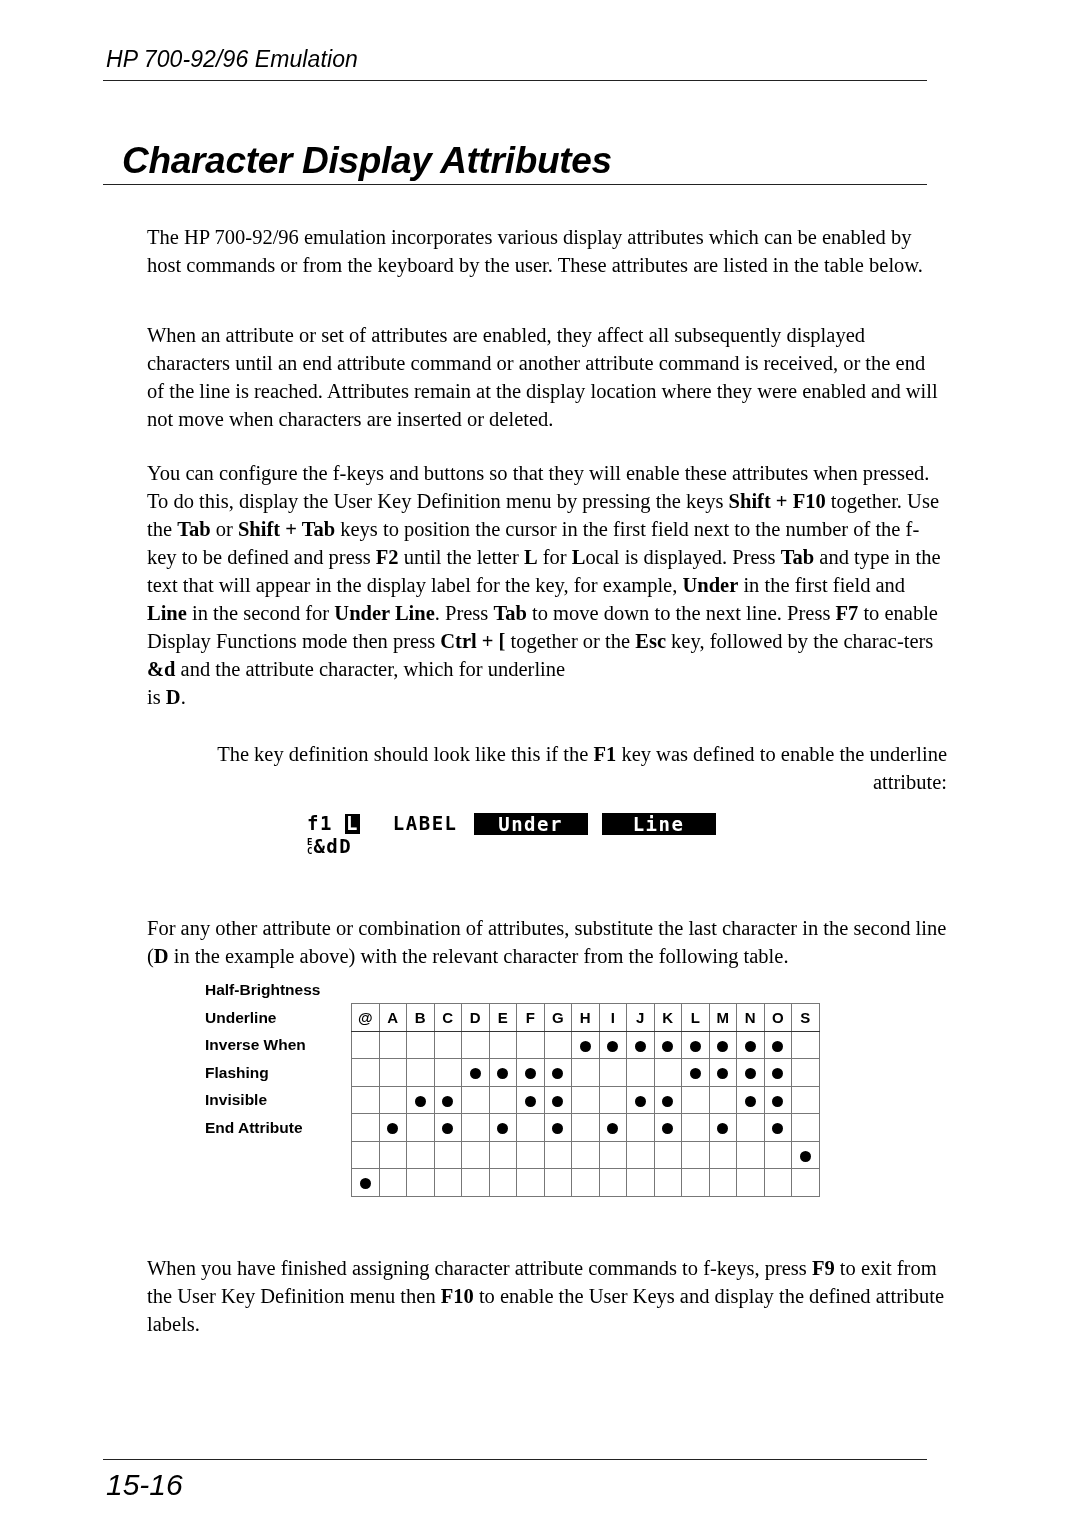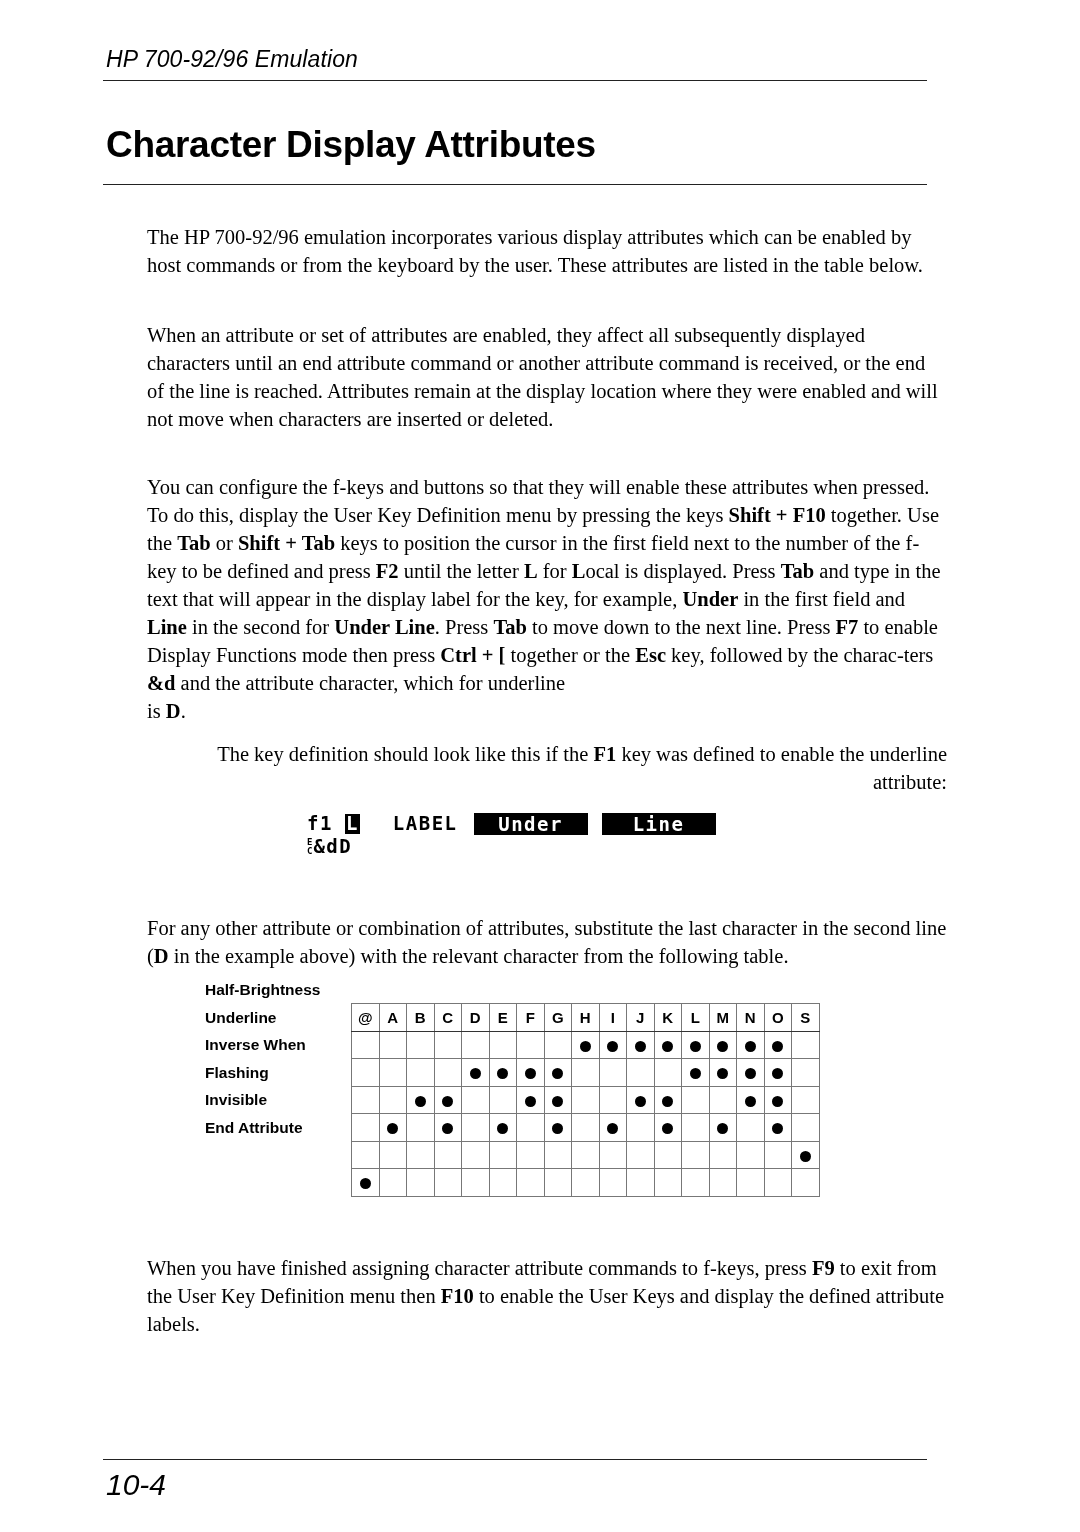--- a/index.html
+++ b/index.html
@@ -11,31 +11,31 @@
     .running-header {
       position: absolute; left: 106px; top: 46px;
       font-family: "Liberation Sans", sans-serif; font-style: italic;
       font-size: 23px; letter-spacing: 0.1px;
     }
     .rule { position: absolute; left: 103px; width: 824px; height: 0; border-top: 1.6px solid #222; }
     .rule.r1 { top: 80px; }
     .rule.r2 { top: 184px; }
     .rule.r3 { top: 1459px; }
     .page-title {
-      position: absolute; left: 106px; top: 124px; margin: 0;
-      font-family: "Liberation Sans", sans-serif; font-weight: bold;
+      position: absolute; left: 106px; top: 124px; margin: 16px;
+      font-family: "Liberation Sans", sans-serif; font-style: italic; font-weight: bold;
       font-size: 37px; letter-spacing: -0.3px;
     }
     .body-text {
       position: absolute; left: 132px; width: 800px;
       font-size: 20.5px; line-height: 28px; margin: 15px;
     }
     .p1 { top: 208px; }
     .p2 { top: 306px; }
-    .p3 { top: 458px; }
+    .p3 { top: 444px; }
     .p4 { top: 725px; text-align: right; }
     .p5 { top: 899px; }
     .p6 { top: 1239px; }
     .body-text b { font-weight: bold; }
 
     
     .terminal {
       position: absolute; left: 307px; top: 812px;
       font-family: "DejaVu Sans Mono", monospace; font-weight: bold;
       font-size: 19px; line-height: 23px; letter-spacing: 1.5px;
@@ -256,13 +256,13 @@
         <td></td>
         <td></td>
         <td></td>
       </tr>
     </tbody>
 </table>
 
 <p class="body-text p6">When you have finished assigning character attribute commands to f-keys, press <b>F9</b> to exit from the User Key Definition menu then <b>F10</b> to enable the User Keys and display the defined attribute labels.</p>
 
 <div class="rule r3"></div>
-<div class="page-number">10-4</div>
+<div class="page-number">15-16</div>
 
 </body></html>

